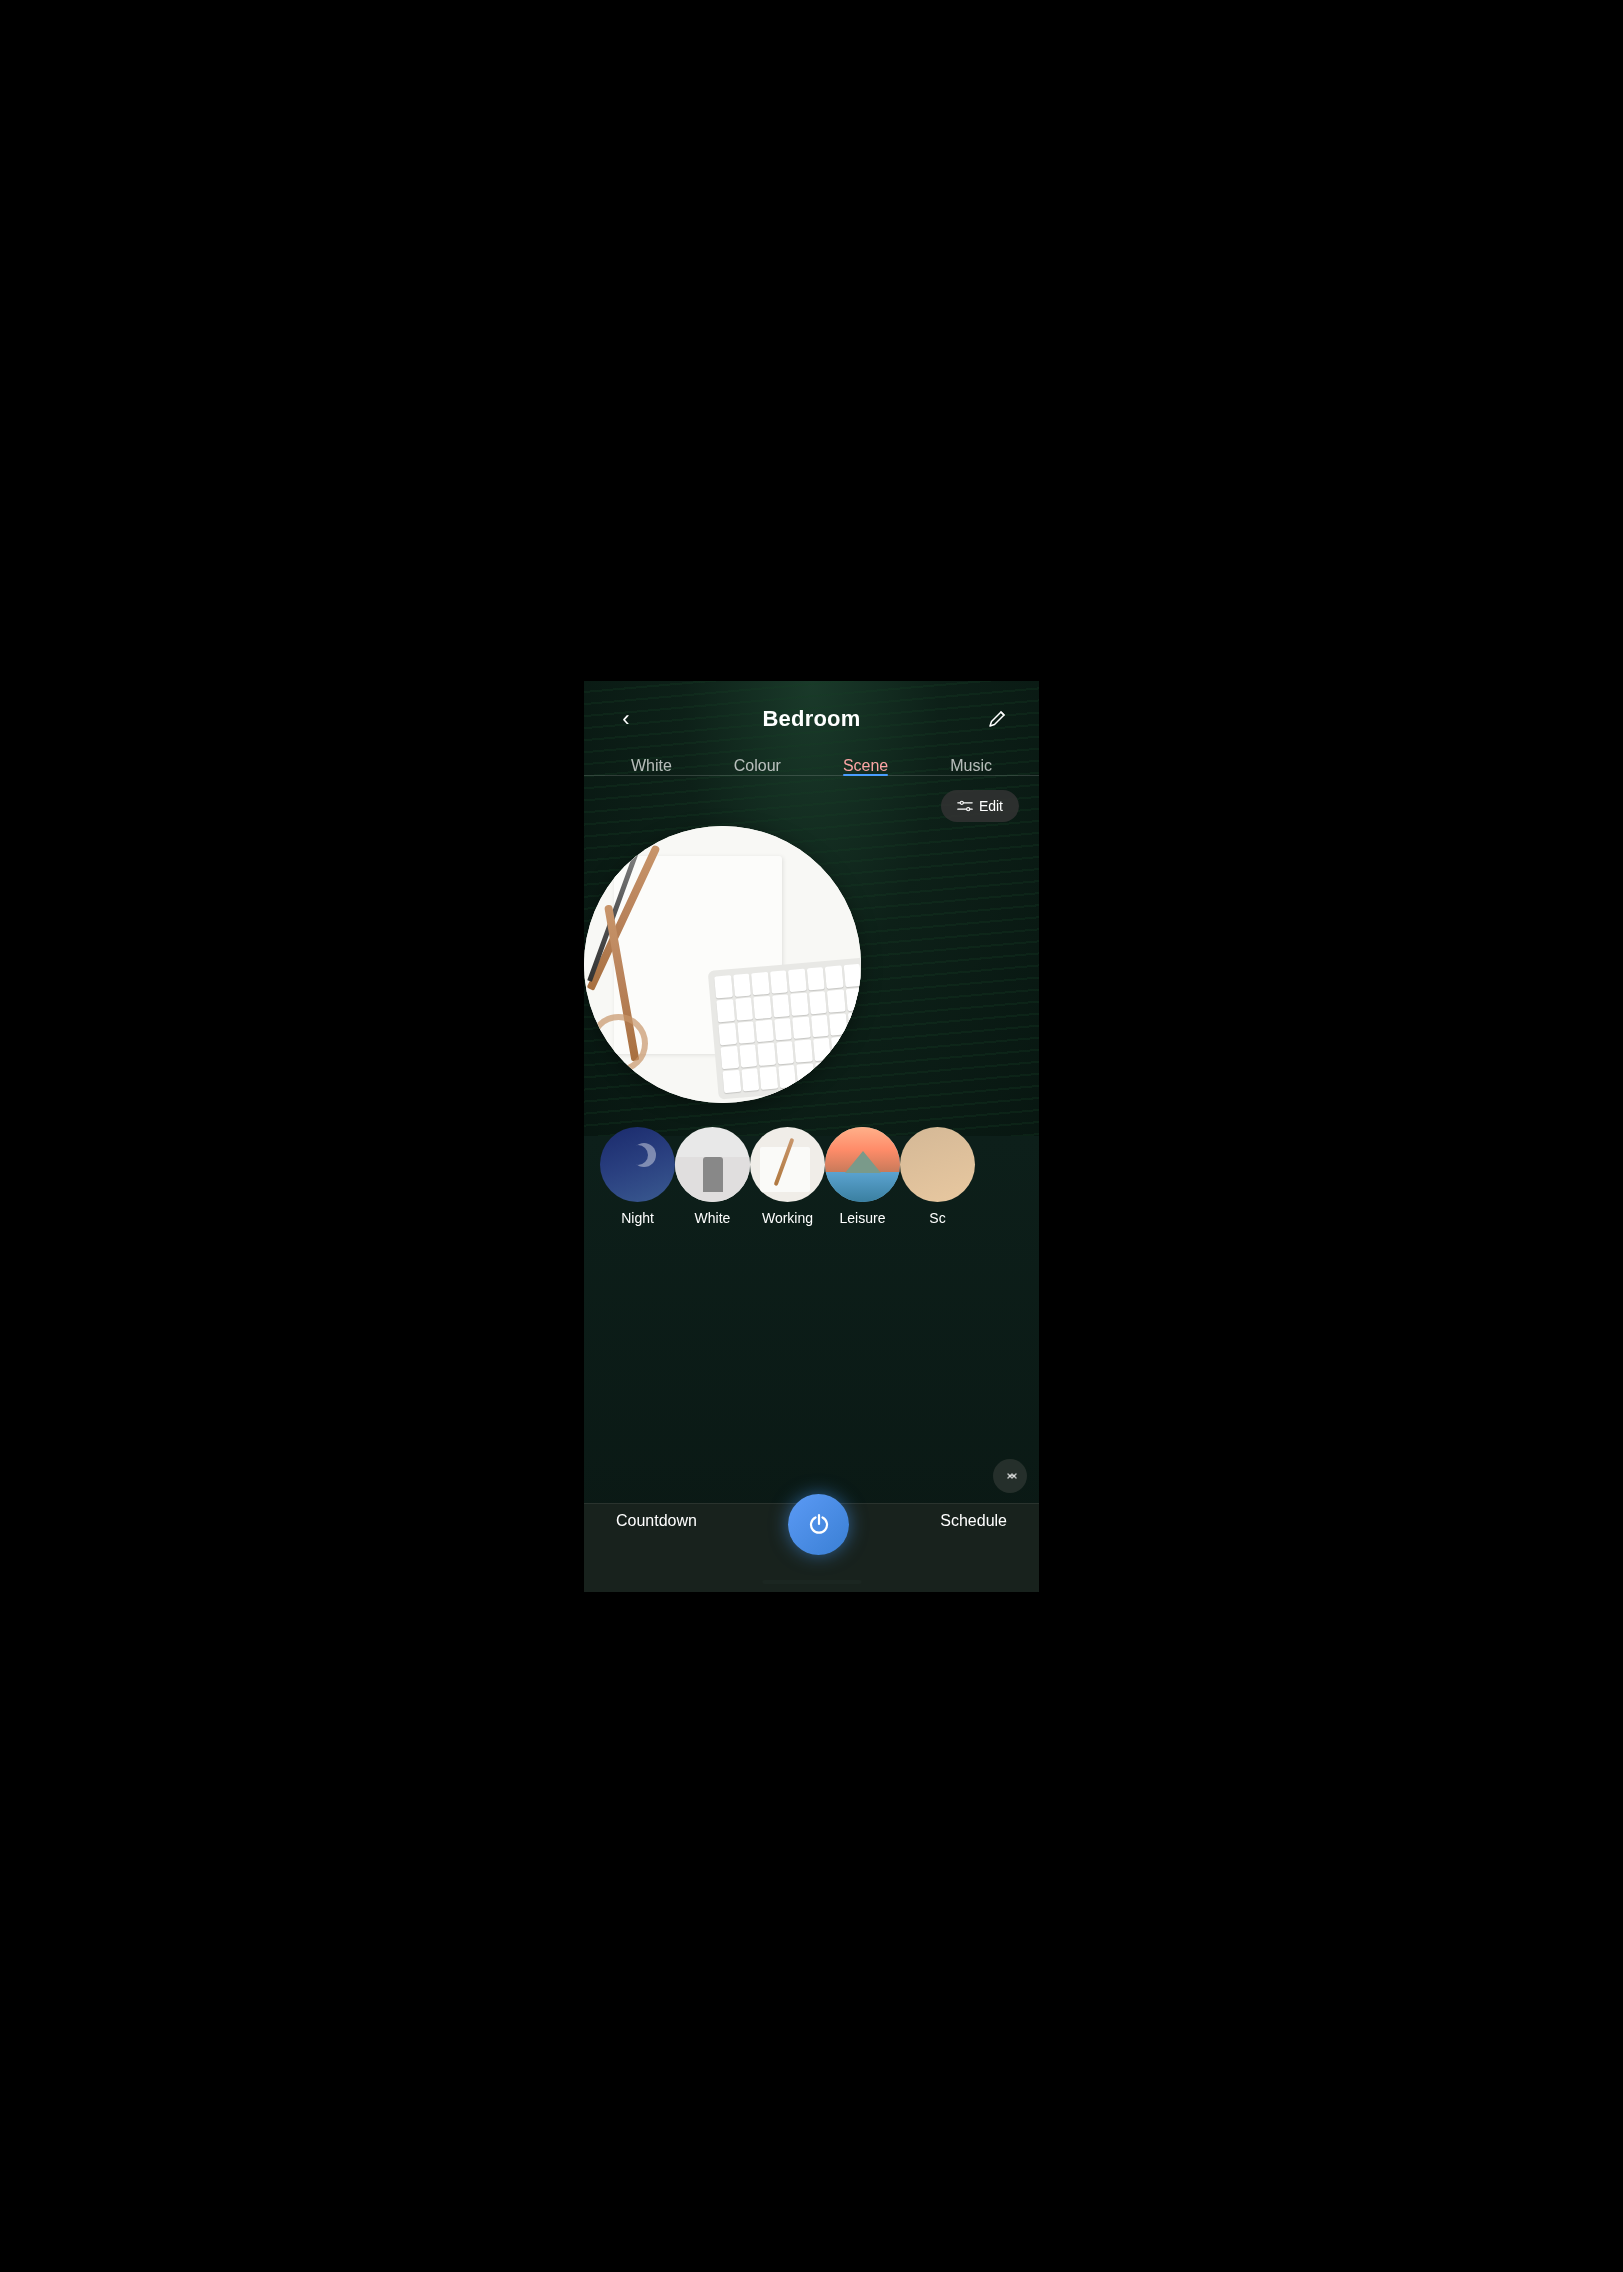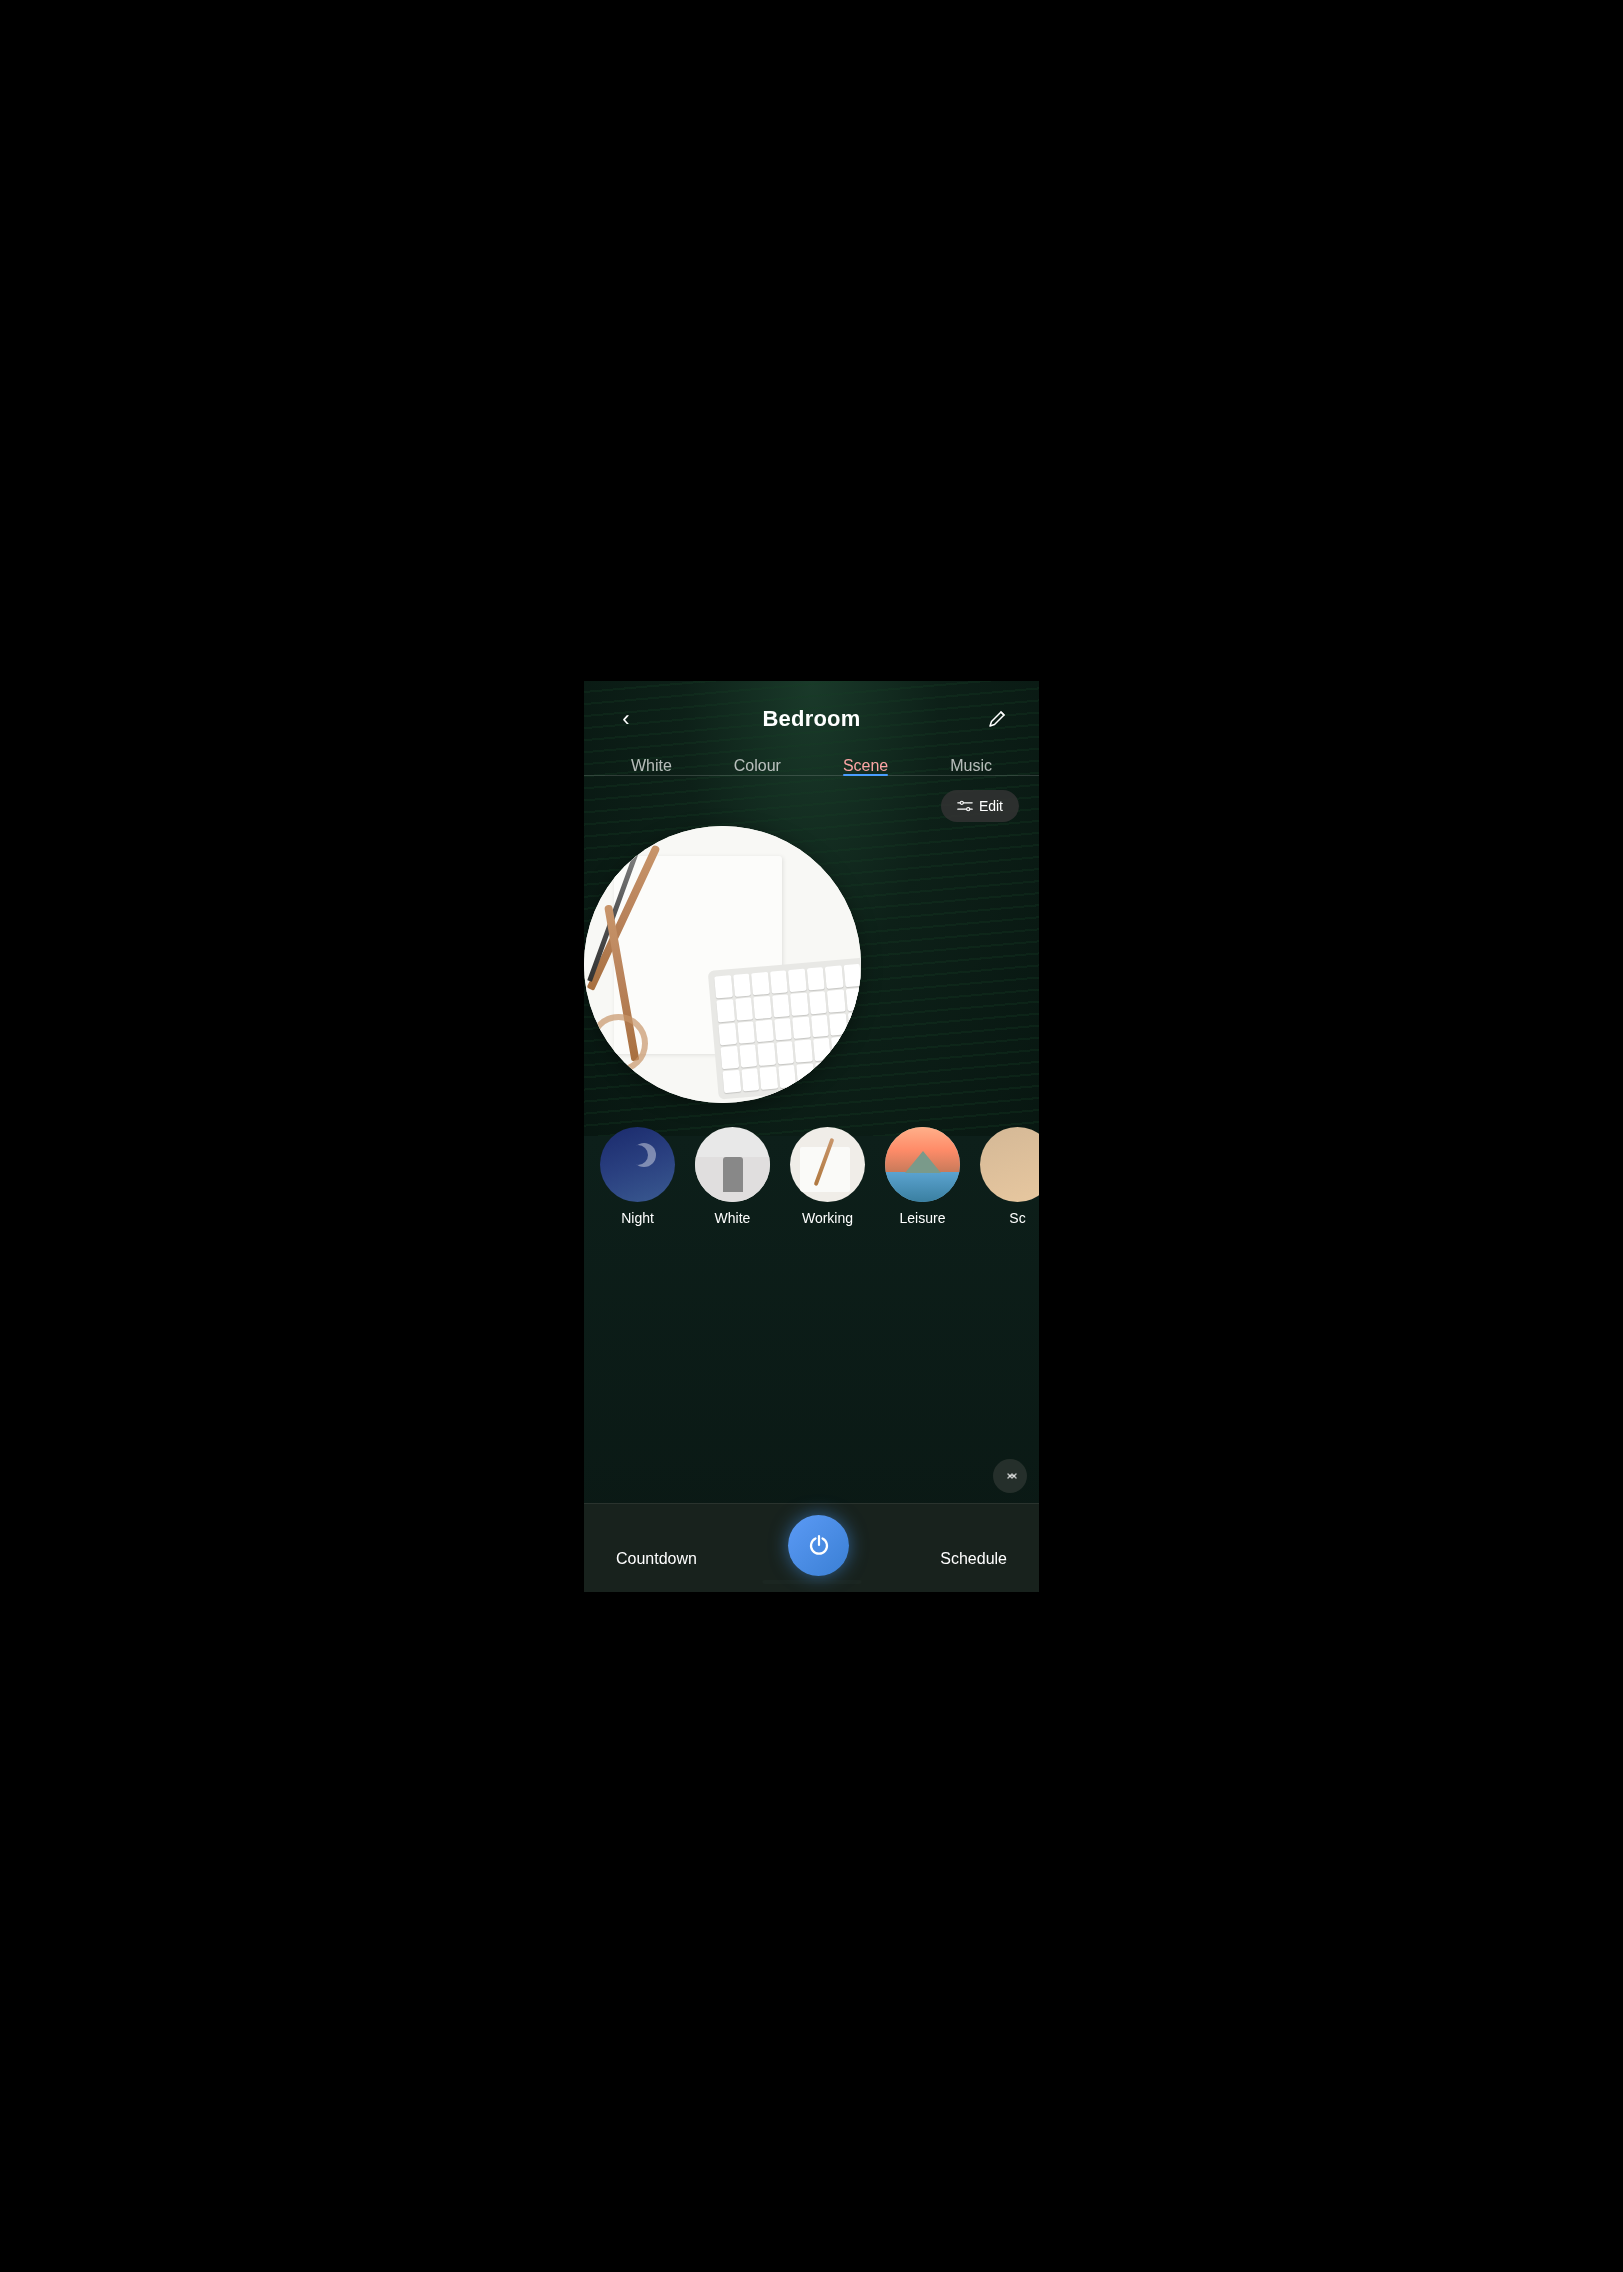--- a/index.html
+++ b/index.html
@@ -263,21 +263,20 @@
       border: 6px solid #c8956a;
       border-radius: 50%;
       opacity: 0.7;
     }
 
     
     .scene-selector {
       position: relative;
       z-index: 10;
       display: flex;
-      gap: 20px;
       padding: 24px 16px 16px;
       overflow-x: auto;
       width: 100%;
       scrollbar-width: none;
     }
 
     .scene-selector::-webkit-scrollbar { display: none; }
 
     .scene-item {
       display: flex;
@@ -367,21 +366,21 @@
     }
 
     
     .bottom-bar {
       position: absolute;
       bottom: 0; left: 0; right: 0;
       height: 89px;
       background: rgba(25,35,30,0.97);
       border-top: 1px solid rgba(255,255,255,0.08);
       display: flex;
-      align-items: flex-end;
+      align-items: flex-start;
       justify-content: space-between;
       padding: 0 24px 16px;
       z-index: 20;
       gap: 16px;
     }
 
     .bottom-btn {
       color: #fff;
       font-size: 16px;
       cursor: pointer;

